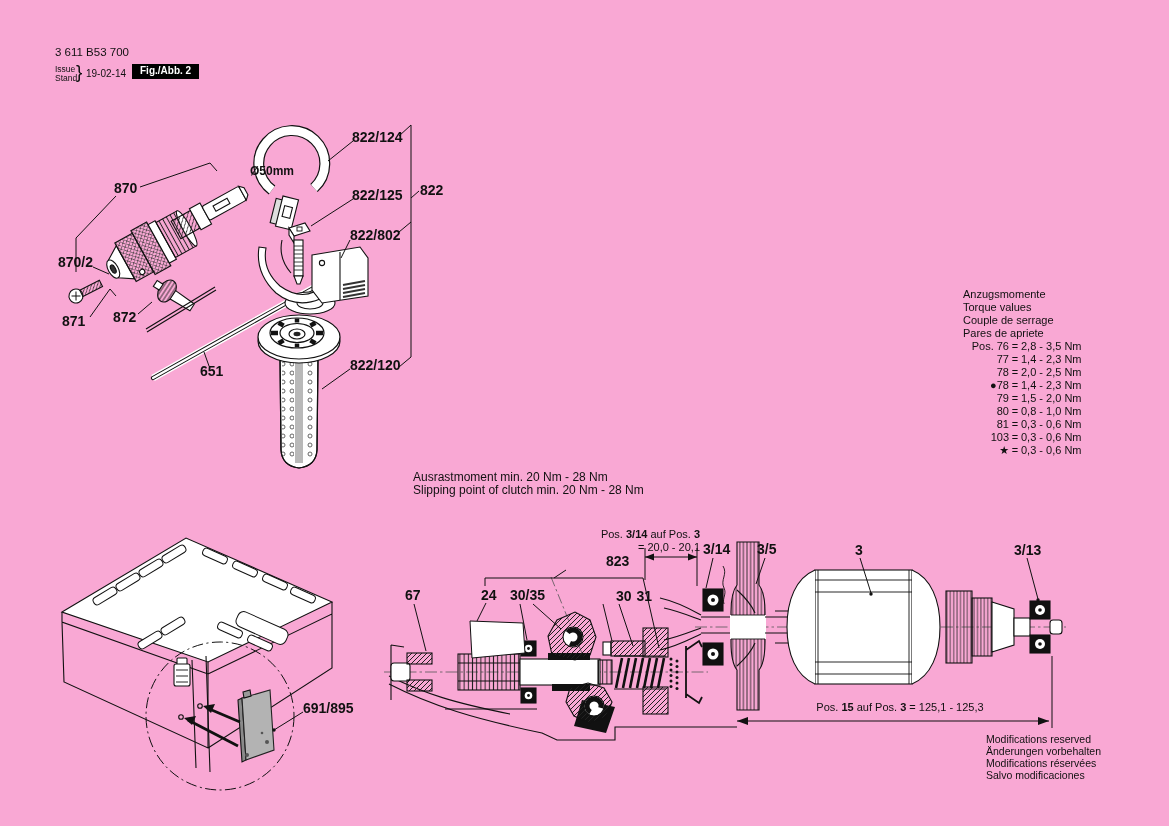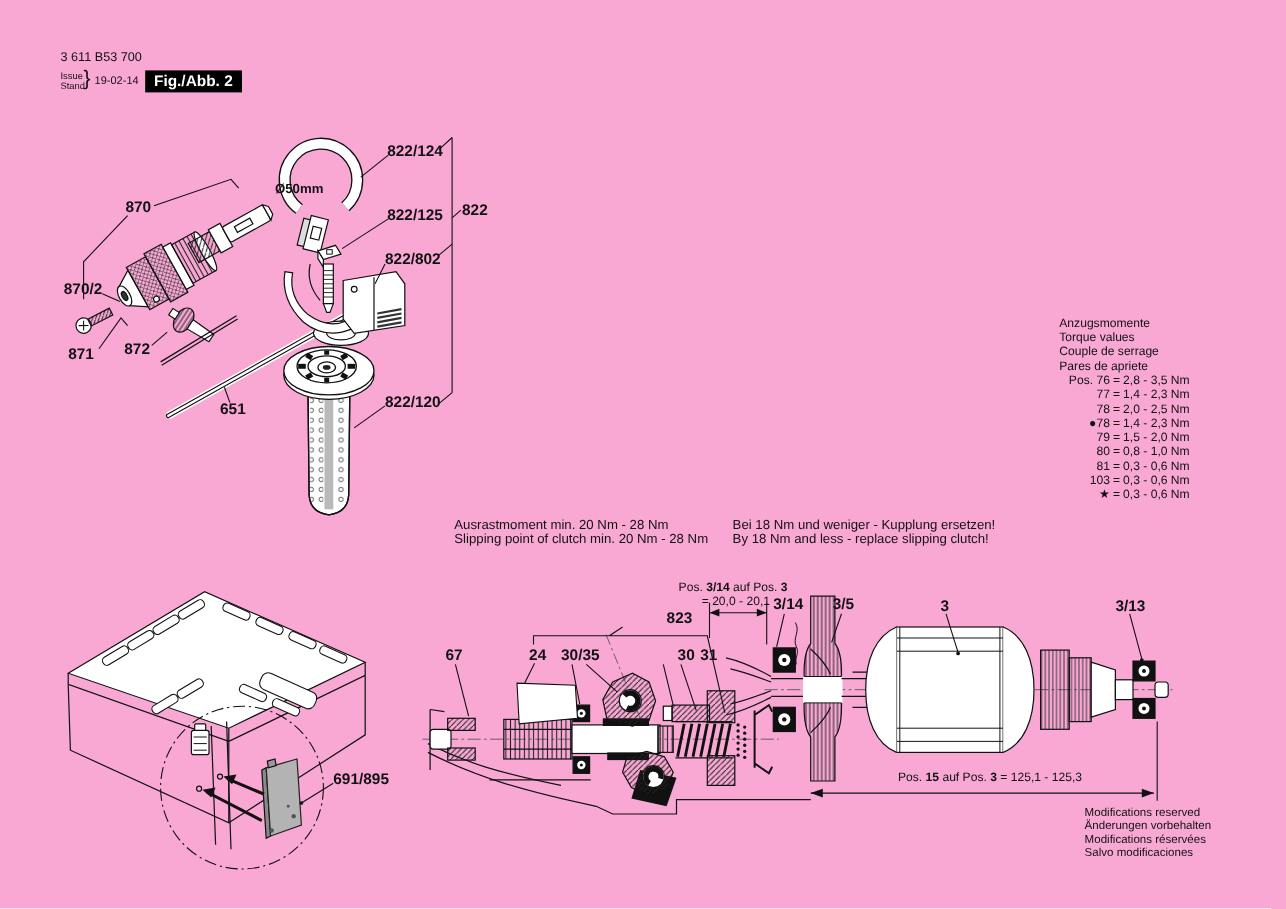--- a/index.html
+++ b/index.html
@@ -6,21 +6,21 @@
   #root{position:relative;width:1169px;height:826px;background:#f9a8d4;overflow:hidden;
         font-family:"Liberation Sans",sans-serif;color:#111;}
   #art{position:absolute;left:0;top:0;}
   .abs{position:absolute;white-space:nowrap;}
   .pn{font-size:14px;font-weight:bold;letter-spacing:0;}
   .pn12{font-size:12px;font-weight:bold;}
   .t10{font-size:10.5px;line-height:12px;}
   .hdr-num{font-size:11.5px;}
   .hdr-issue{font-size:8.5px;line-height:9px;}
   .brace{font-size:19px;font-weight:400;}
-  .figbox{background:#000;color:#fff;font-size:14px;font-weight:bold;padding:1px 8px 3px 8px;}
+  .figbox{background:#000;color:#fff;font-size:10px;font-weight:bold;padding:1px 8px 3px 8px;}
   .torque{font-size:11px;line-height:13px;}
   .trow{display:flex;line-height:13px;}
   .tpos{width:46px;text-align:right;}
   .teq{width:12px;text-align:center;}
   .dim{font-size:11px;line-height:13px;}
   .dim b{font-weight:bold;}
   .notes{font-size:12px;line-height:13px;}
   .lblpair span{font-size:14px;font-weight:bold;}
 </style>
 </head>
@@ -421,36 +421,32 @@
         <span class="tpos">★</span>
         <span class="teq">=</span>
         <span class="tval">0,3 - 0,6 Nm</span>
       </div>
 </div>
 
 <div class="abs notes" style="left:413px;top:471px;">
   <div>Ausrastmoment min. 20 Nm - 28 Nm</div>
   <div>Slipping point of clutch min. 20 Nm - 28 Nm</div>
 </div>
-<div class="abs notes" style="left:666px;top:471px;">
-  <div>Bei 18 Nm und weniger - Kupplung ersetzen!</div>
-  <div>By 18 Nm and less - replace slipping clutch!</div>
-</div>
 
 <div class="abs pn" style="left:558px;top:553px;padding-left:48px;">823</div>
 <div class="abs pn" style="left:405px;top:587px;">67</div>
 <div class="abs pn" style="left:481px;top:587px;">24</div>
 <div class="abs pn" style="left:510px;top:587px;">30/35</div>
 <div class="abs lblpair" style="left:616px;top:587px;"><span>30</span><span style="margin-left:5px;">31</span></div>
 <div class="abs pn" style="left:703px;top:541px;">3/14</div>
 <div class="abs pn" style="left:757px;top:541px;">3/5</div>
 <div class="abs pn" style="left:855px;top:542px;">3</div>
 <div class="abs pn" style="left:1014px;top:542px;">3/13</div>
 
-<div class="abs dim" style="left:576px;top:528px;width:140px;text-align:right;"><span>Pos. </span><b>3/14</b><span> auf Pos. </span><b>3</b></div>
+<div class="abs dim" style="left:560px;top:528px;width:140px;text-align:right;"><span>Pos. </span><b>3/14</b><span> auf Pos. </span><b>3</b></div>
 <div class="abs dim" style="left:560px;top:541px;width:140px;text-align:right;">= 20,0 - 20,1</div>
 <div class="abs dim" style="left:755px;top:701px;width:290px;text-align:center;"><span>Pos. </span><b>15</b><span> auf Pos. </span><b>3</b><span> = 125,1 - 125,3</span></div>
 
 <div class="abs pn" style="left:303px;top:700px;">691/895</div>
 
 <div class="abs t10" style="left:986px;top:733px;">
   <div>Modifications reserved</div>
   <div>Änderungen vorbehalten</div>
   <div>Modifications réservées</div>
   <div>Salvo modificaciones</div>

